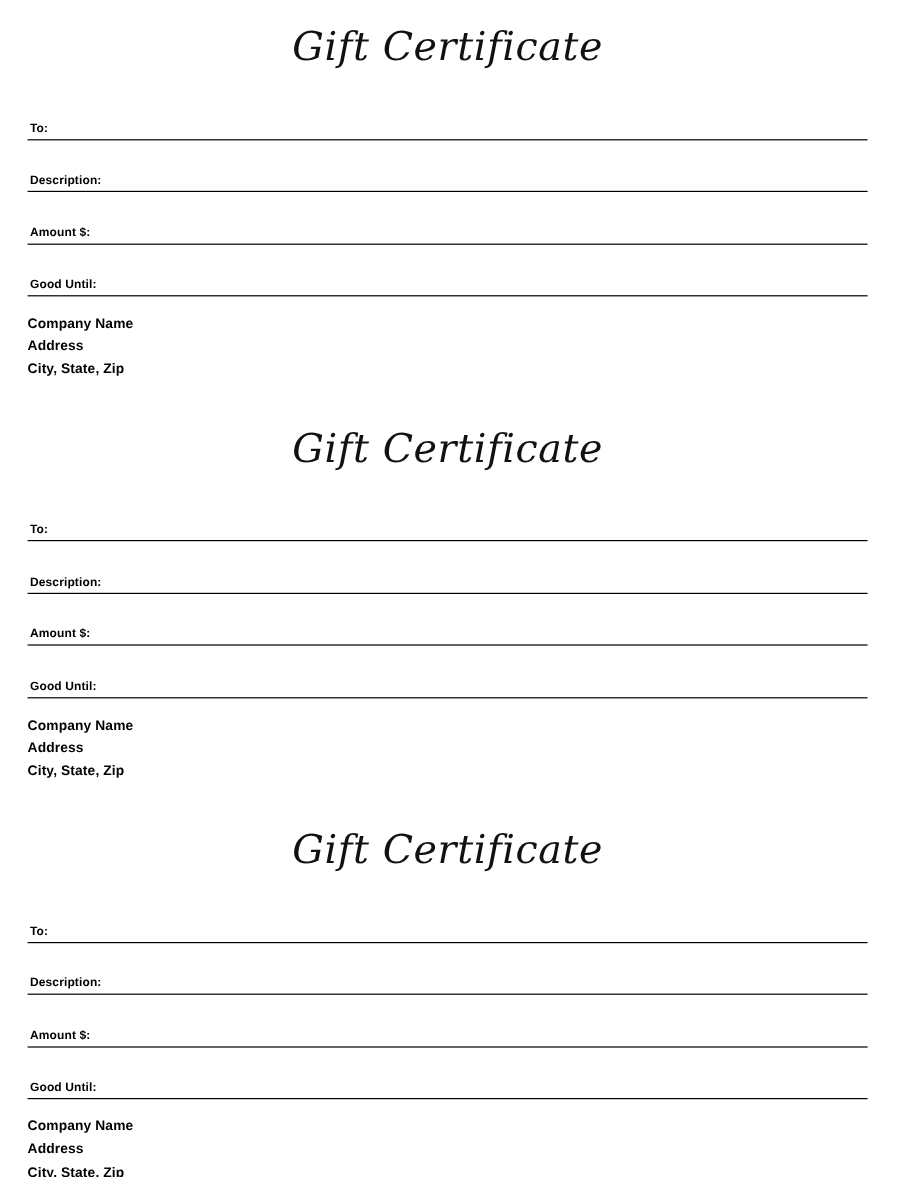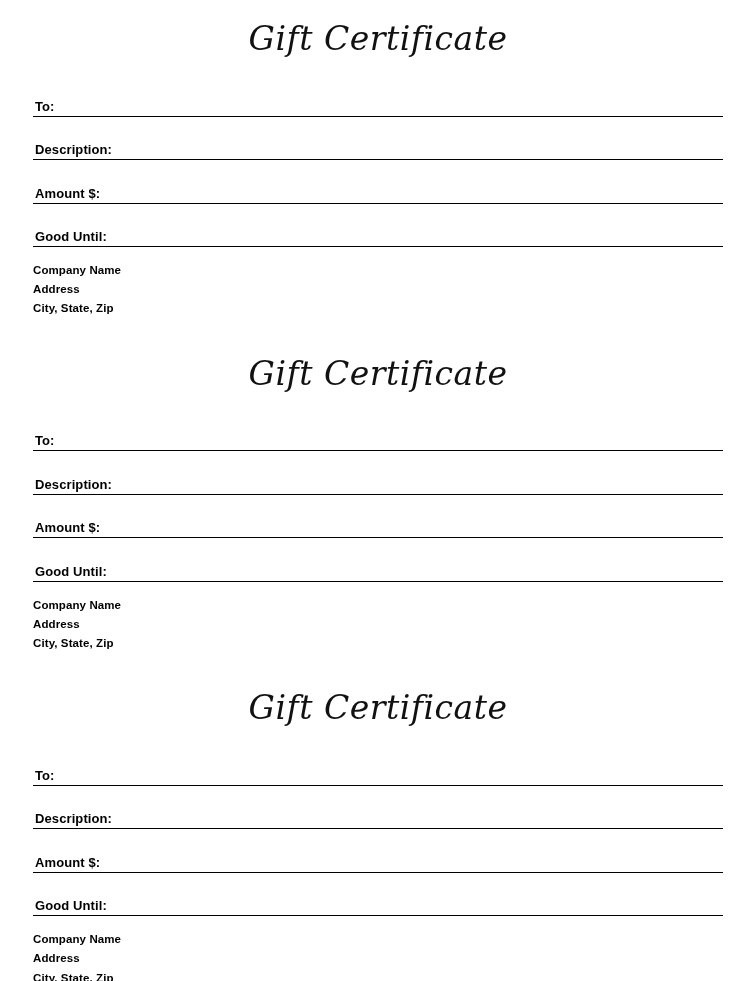--- a/index.html
+++ b/index.html
@@ -18,21 +18,21 @@
   .page {
     width: 756px;
     height: 981px;
     box-sizing: border-box;
     padding: 0;
     position: relative;
   }
   .certificate {
     position: relative;
     box-sizing: border-box;
-    padding: 0 33px 0 33px;
+    padding: 0 33px 0 23px;
   }
   .cert-title {
     text-align: center;
     font-family: "DejaVu Serif", "Liberation Serif", serif;
     font-style: italic;
     font-size: 33px;
     font-weight: 400;
     letter-spacing: 0.5px;
     line-height: 1;
     padding-top: 22px;
@@ -45,21 +45,21 @@
   .field-row {
     position: relative;
     height: 43.5px;
     border-bottom: 1.4px solid #000000;
     box-sizing: border-box;
   }
   .field-label {
     position: absolute;
     left: 2px;
     bottom: 3px;
-    font-size: 13px;
+    font-size: 10px;
     font-weight: bold;
     letter-spacing: 0.1px;
     line-height: 1;
   }
   .field-value {
     position: absolute;
     left: 95px;
     bottom: 3px;
     font-size: 11.5px;
     line-height: 1;

